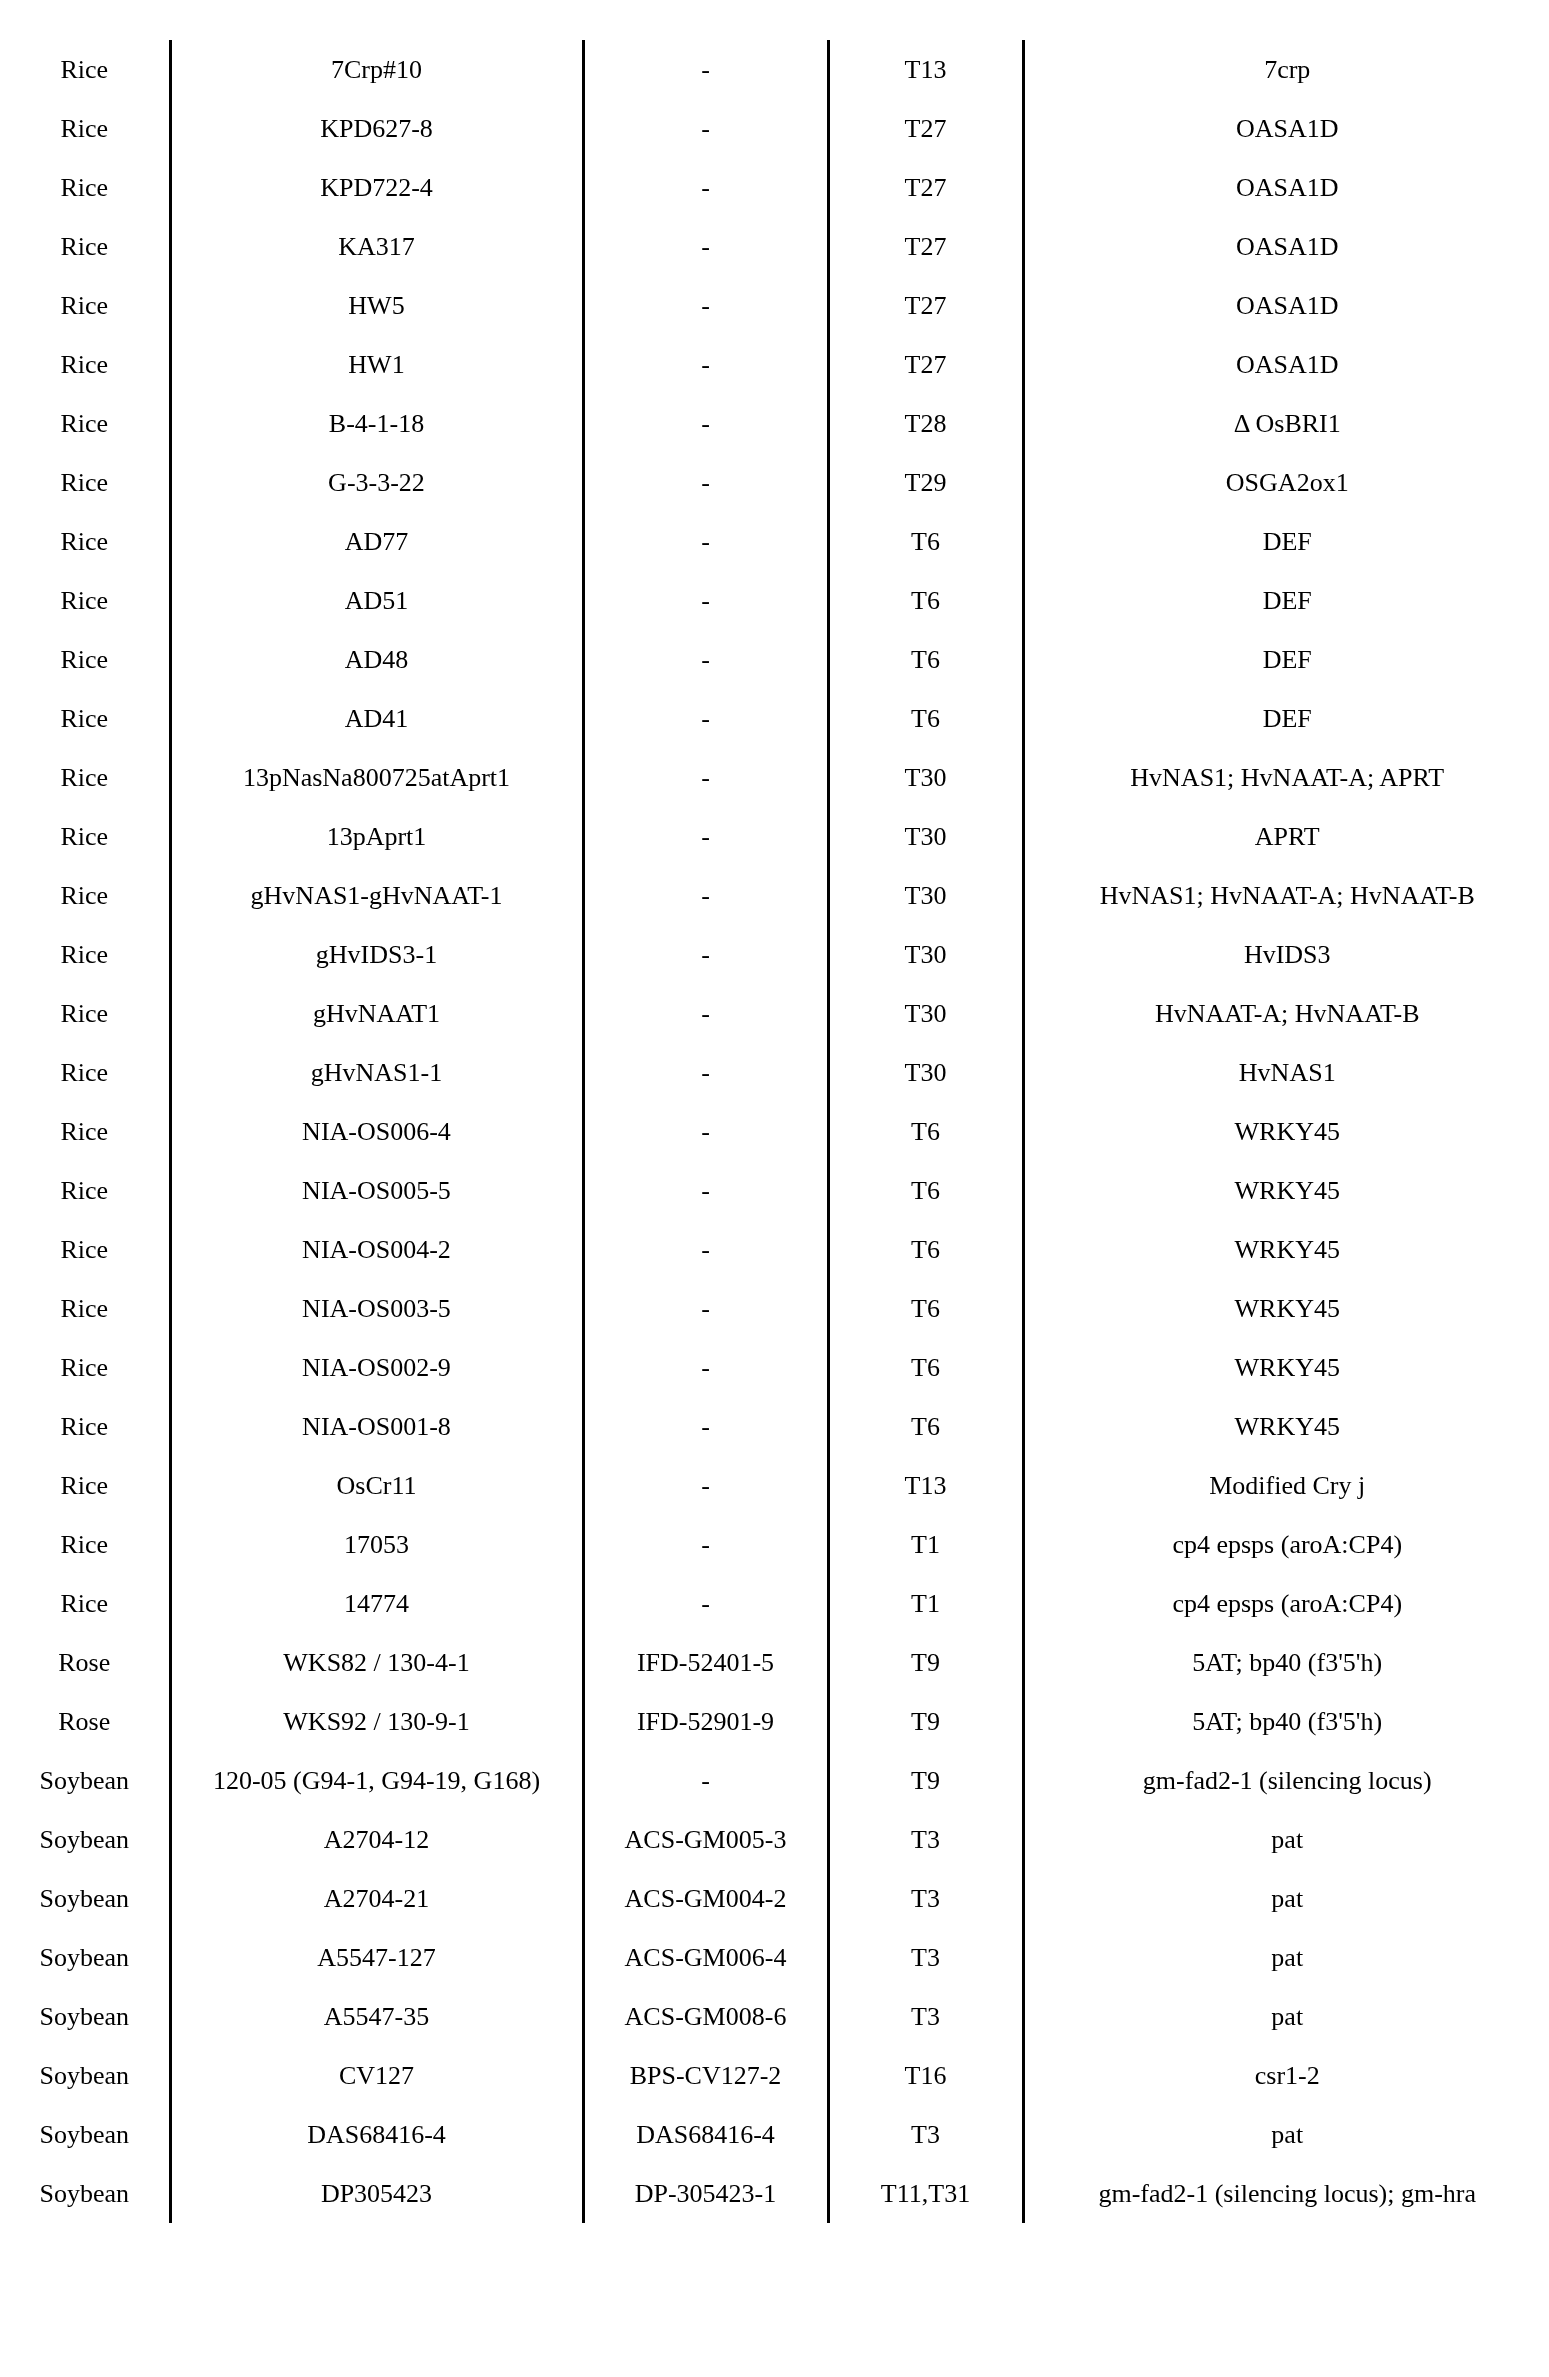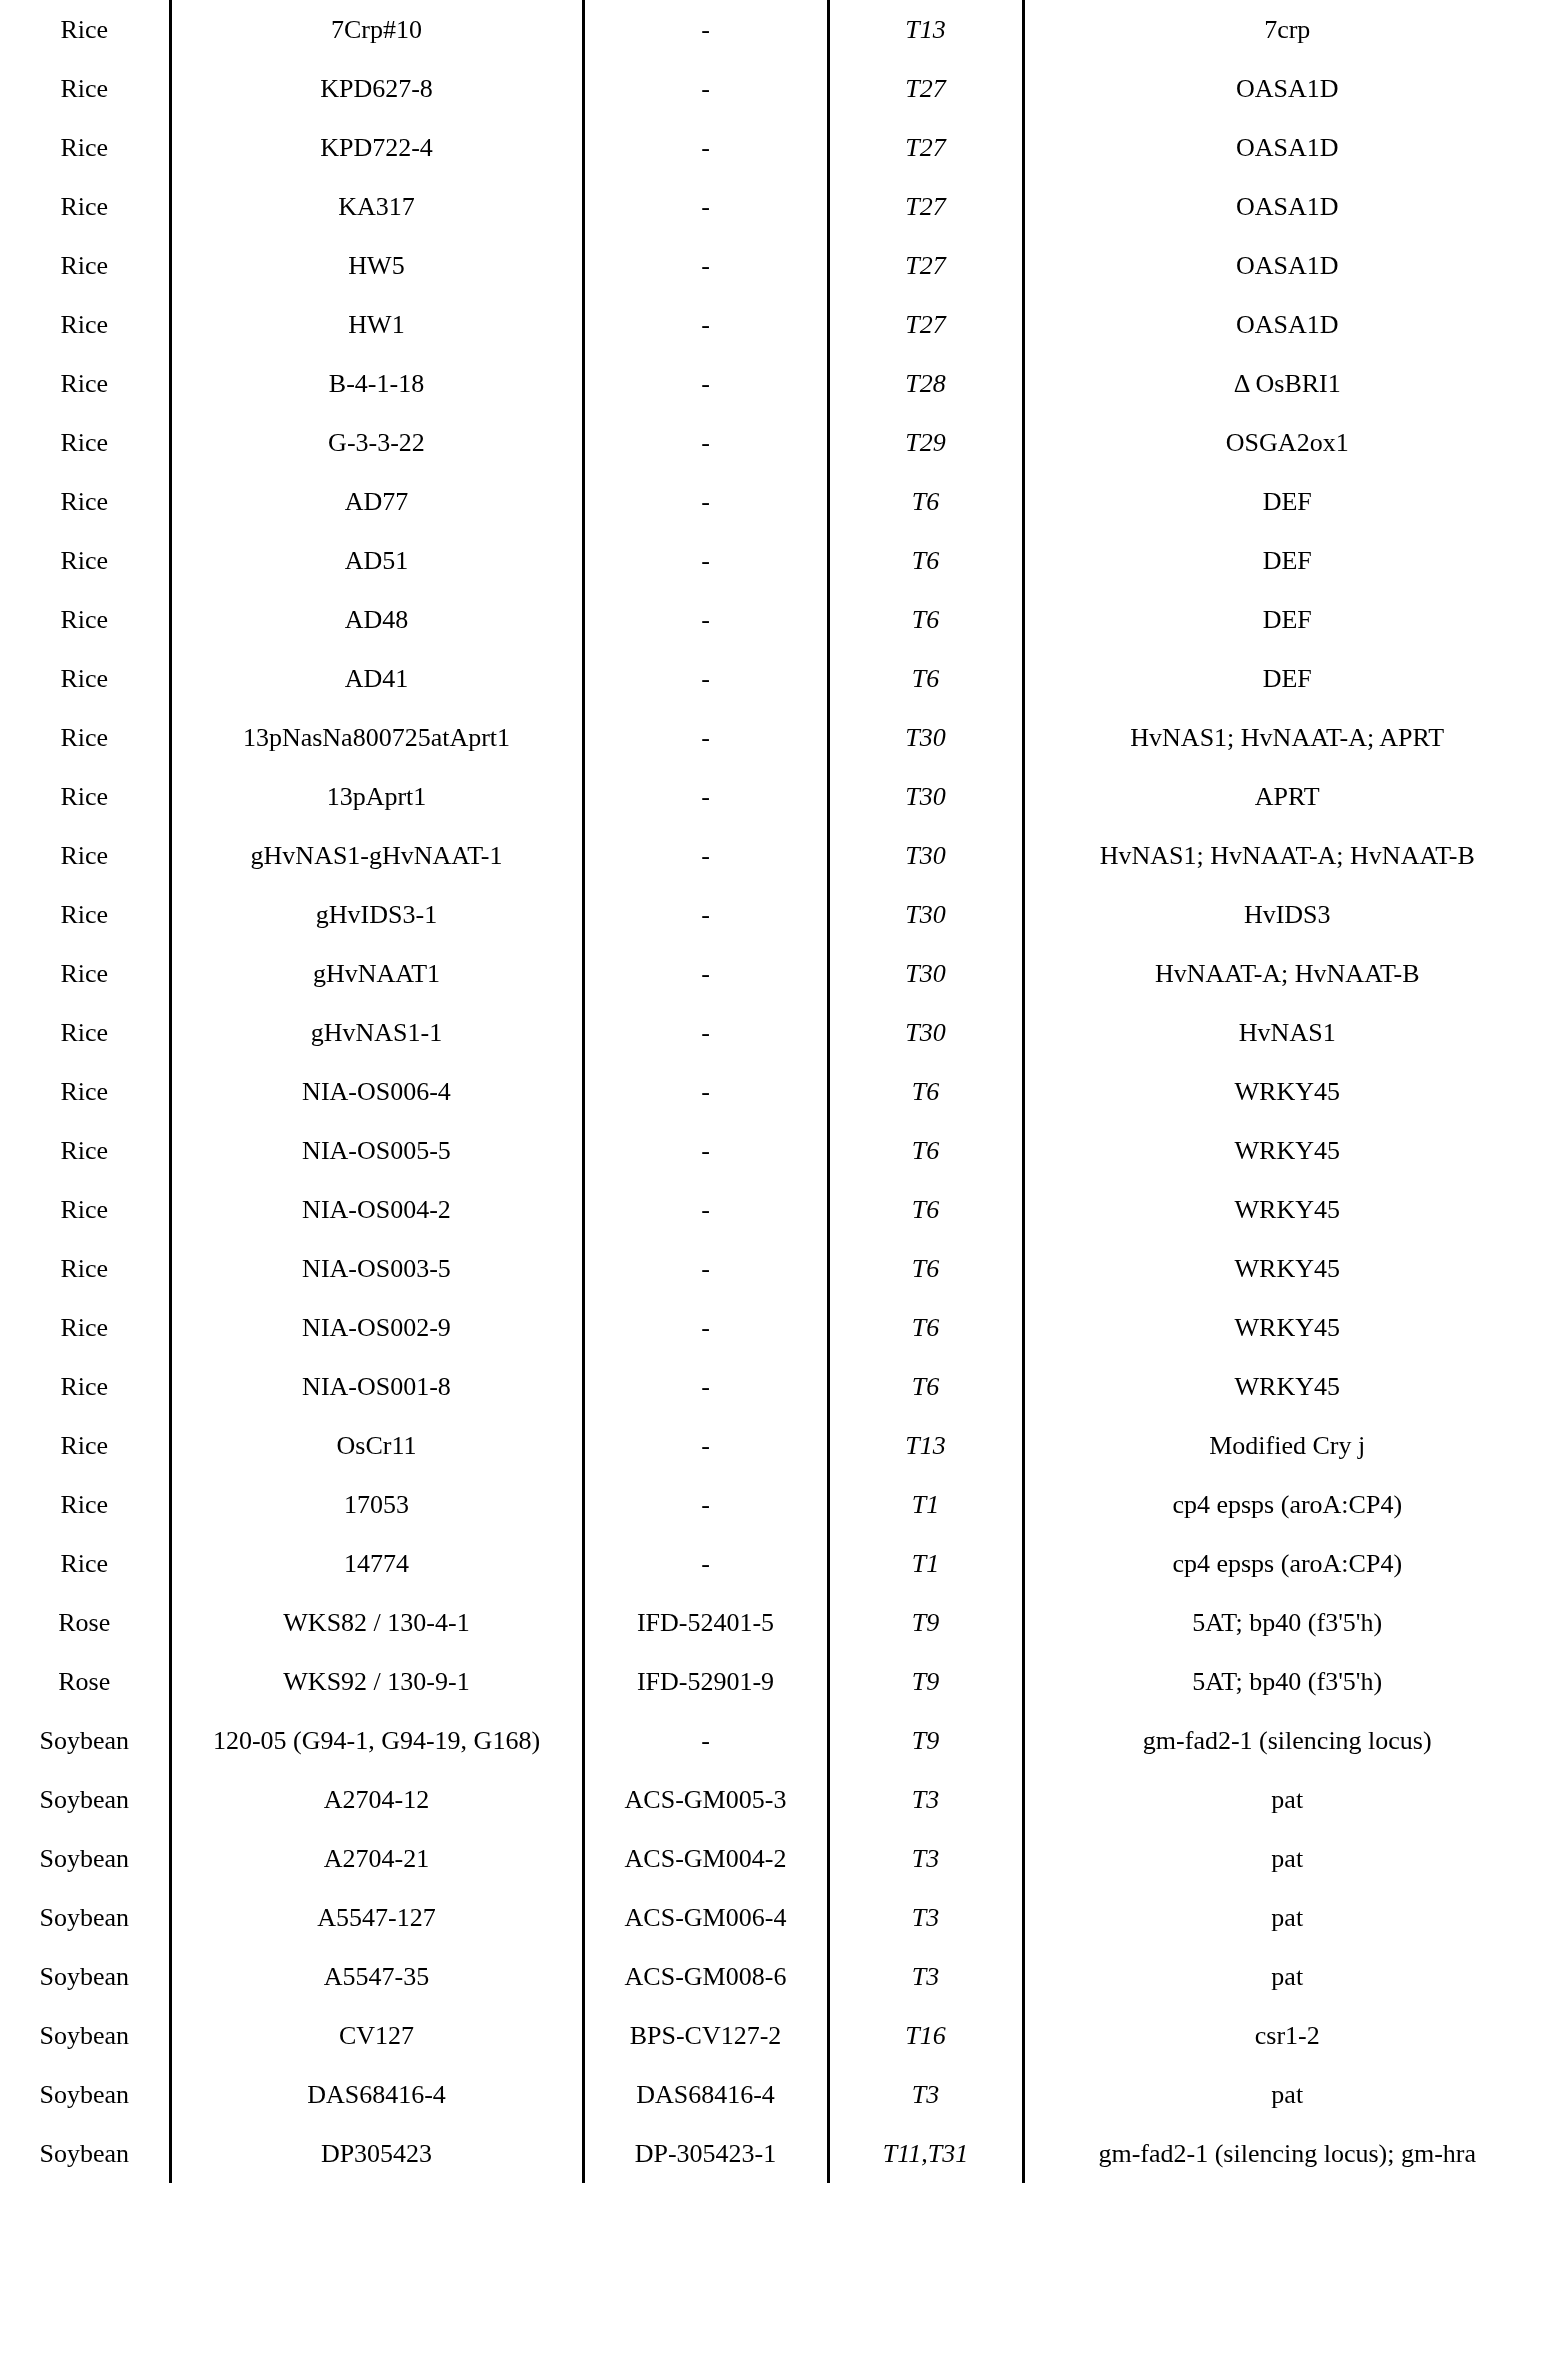--- a/index.html
+++ b/index.html
@@ -12,20 +12,21 @@
     height: 2377px;
     font-family: "Liberation Serif", "DejaVu Serif", serif;
     color: #000000;
     overflow: hidden;
   }
   #sheet {
     position: relative;
     width: 1549px;
     height: 2090px;
     box-sizing: border-box;
+    margin-top: 40px;
   }
   table.gm-table {
     width: 1549px;
     border-collapse: collapse;
     table-layout: fixed;
     font-size: 26px;
     line-height: 1.12;
   }
   table.gm-table td {
     padding: 0;
@@ -45,21 +46,21 @@
   
   table.gm-table td.col0,
   table.gm-table td.col1,
   table.gm-table td.col2,
   table.gm-table td.col3 {
     border-right: 3.4px solid #000000;
   }
   td.col0 { text-align: center; }
   td.col1 { text-align: center; }
   td.col2 { text-align: center; }
-  td.col3 { text-align: center; font-style: italic; }
+  td.col3 { text-align: center; }
   td.col4 { text-align: center; }
 
   td.cell span.txt {
     display: inline-block;
     max-width: 100%;
     word-wrap: break-word;
     overflow-wrap: break-word;
     white-space: normal;
   }
   

